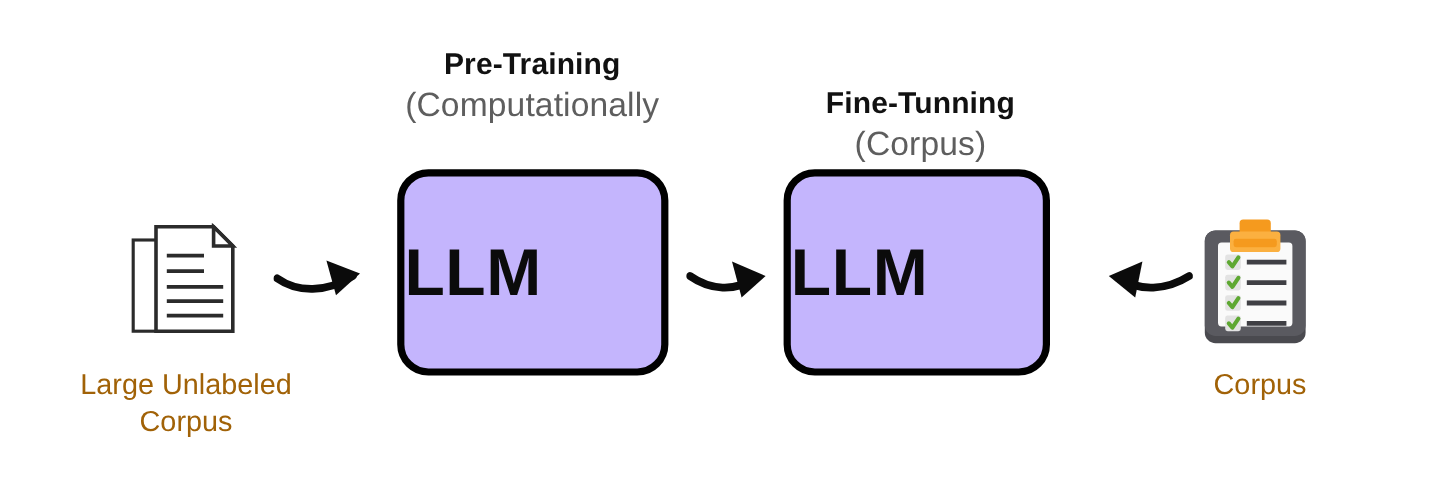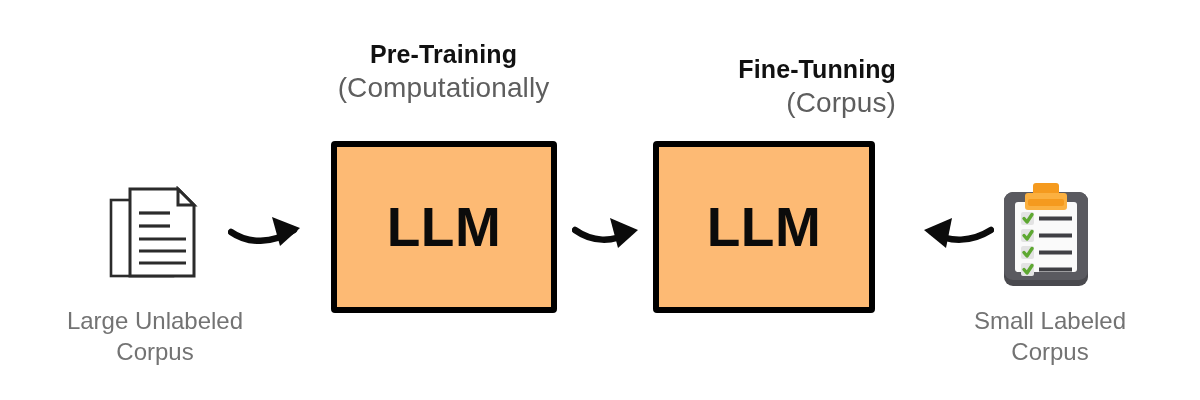--- a/index.html
+++ b/index.html
@@ -40,35 +40,35 @@
     color: #5e5e5e;
     letter-spacing: 0.1px;
   }
   .sub-line { display: block; white-space: nowrap; }
 
   .corpus-caption {
     position: absolute;
     text-align: center;
     font-size: 24px;
     font-weight: 400;
-    color: #737373;
+    color: #a16207;
     line-height: 1.3;
   }
   .corpus-caption .cap-line { display: block; white-space: nowrap; }
 
   
   .llm-box {
     position: absolute;
-    background: #fdba74;
+    background: #c4b5fd;
     border: 6px solid #000000;
-    border-radius: 4px;
+    border-radius: 26px;
     box-sizing: border-box;
     display: flex;
     align-items: center;
-    justify-content: center;
+    justify-content: flex-start;
   }
   .llm-label {
     font-size: 55px;
     font-weight: 700;
     color: #0b0b0b;
     letter-spacing: 0.5px;
     line-height: 1;
   }
 
   
@@ -123,21 +123,21 @@
     <span class="llm-label">LLM</span>
   </div>
 
   <div class="arrow" style="left:572px; top:208px; width:80px; height:48px;">
     <svg width="80" height="48" viewBox="0 0 80 48">
       <path d="M3 22 C20 34, 40 35, 58 24" fill="none" stroke="#0b0b0b" stroke-width="6.5" stroke-linecap="round"></path>
       <path d="M38 10 L66 22 L46 40 Z" fill="#0b0b0b"></path>
     </svg>
   </div>
 
-  <div class="stage-caption" style="left:638px; top:53px; width:258px;text-align:right;">
+  <div class="stage-caption" style="left:638px; top:70px; width:258px;">
     <div class="stage-title">Fine-Tunning</div>
     <div class="stage-sub">
       <span class="sub-line">(Corpus)</span>
     </div>
   </div>
 
   <div class="llm-box" style="left:653px; top:141px; width:222px; height:172px;">
     <span class="llm-label">LLM</span>
   </div>
 
@@ -173,17 +173,16 @@
       <path d="M24 70.5 L27 74 L32 66.5" fill="none" stroke="#5ea832" stroke-width="3.4" stroke-linecap="round" stroke-linejoin="round"></path>
       <line x1="39" y1="70.5" x2="72" y2="70.5" stroke="#3f3f44" stroke-width="4"></line>
 
       <rect x="21" y="81" width="13" height="13" rx="2" fill="#e3e3e3"></rect>
       <path d="M24 87.5 L27 91 L32 83.5" fill="none" stroke="#5ea832" stroke-width="3.4" stroke-linecap="round" stroke-linejoin="round"></path>
       <line x1="39" y1="87.5" x2="72" y2="87.5" stroke="#3f3f44" stroke-width="4"></line>
     </svg>
   </div>
 
   <div class="corpus-caption" style="left:925px; top:305px; width:250px;">
-    <span class="cap-line">Small Labeled</span>
     <span class="cap-line">Corpus</span>
   </div>
 
 </div>
 
 </body></html>

